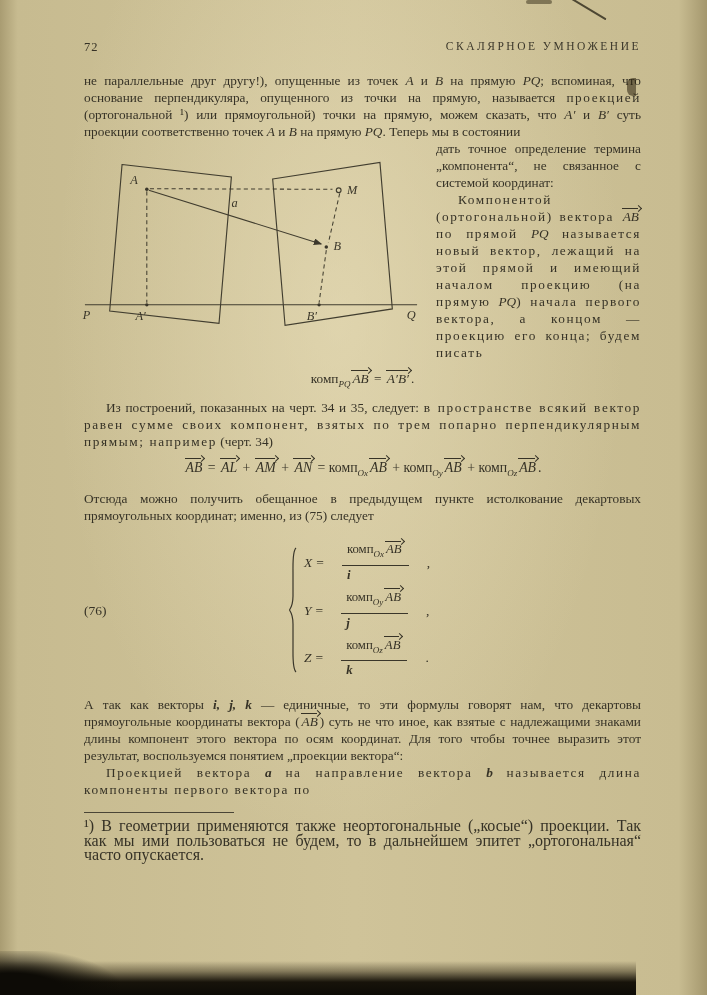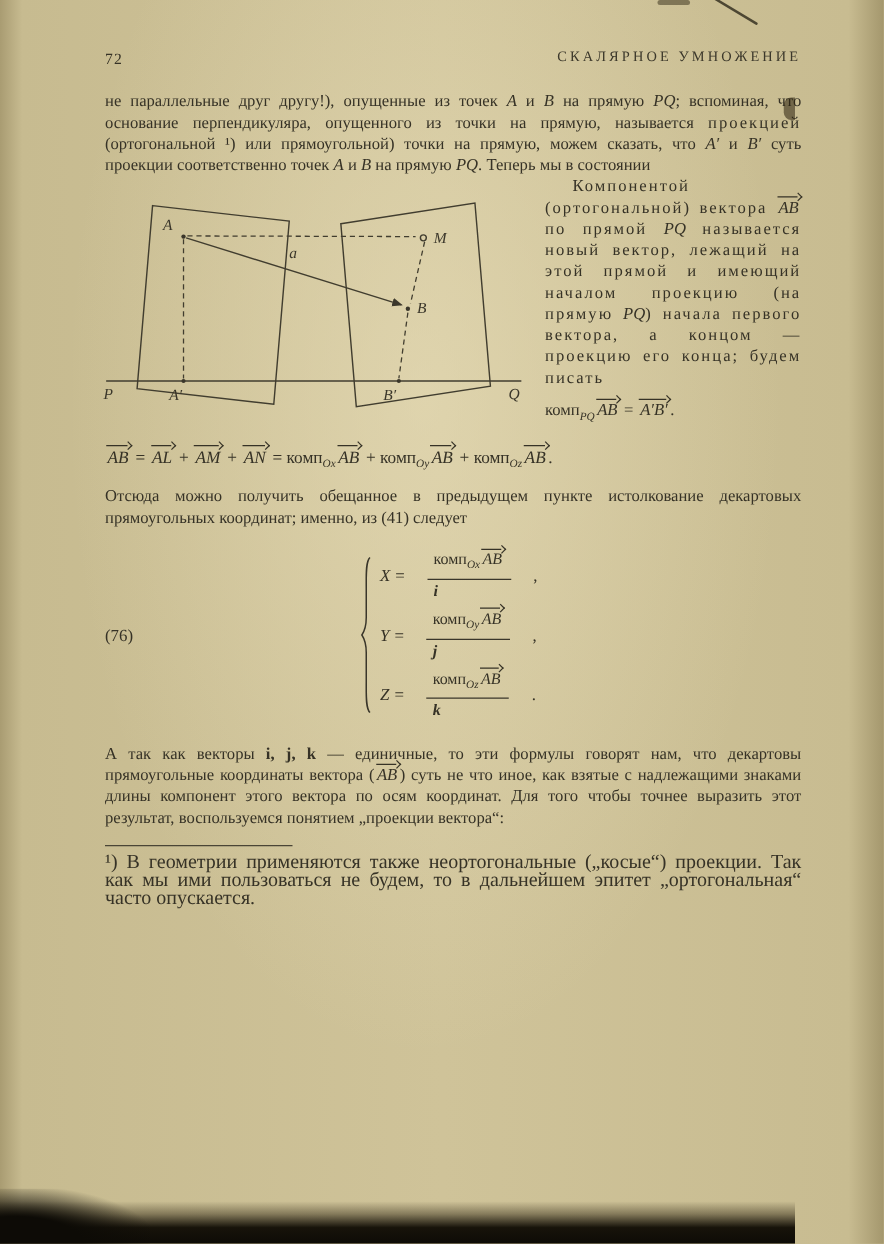--- a/index.html
+++ b/index.html
@@ -14,26 +14,26 @@
   }
   .page{position:relative;width:636px;height:995px;}
   .content{position:absolute;left:84px;top:72px;width:557px;font-size:13.3px;line-height:17px;text-align:justify;}
   .running-header{position:absolute;left:84px;top:40px;width:557px;height:16px;}
   .pagenum{position:absolute;left:0;top:0;font-size:12.5px;letter-spacing:1px;}
   .head-title{position:absolute;left:0;right:0;text-align:right;font-size:11.5px;letter-spacing:2.5px;color:#3c382b;}
   p{margin:0;}
   .ind{text-indent:22px;}
   .sp{letter-spacing:1.6px;}
   .m{font-style:italic;}
-  .bi{font-weight:bold;}
+  .bi{font-style:italic;font-weight:bold;}
   .vec{position:relative;font-style:italic;padding:0 2px;white-space:nowrap;}
   .vec::before{content:"";position:absolute;left:1px;right:3px;top:-1.5px;border-top:1px solid currentColor;}
   .vec::after{content:"";position:absolute;right:0;top:-3.5px;width:4px;height:4px;border-top:1px solid currentColor;border-right:1px solid currentColor;transform:rotate(45deg);}
   .msub{font-style:italic;font-size:9px;}
-  .formula{margin:7px 0 6px 0;text-indent:0;}
+  .formula{text-align:center;margin:7px 0 6px 0;text-indent:0;}
   .narrow-f{margin-top:9px;}
   .wide-f{font-size:13.8px;margin:9px 0;}
   .figure{float:left;width:342px;margin:8px 14px 2px -4px;}
   .figure svg{display:block;width:342px;height:196px;}
   .caption{font-size:12.3px;margin:4px 0 0 72px;letter-spacing:.5px;}
   .clear{clear:both;}
   .system{display:flex;align-items:center;margin:12px 0 12px 0;}
   .sys-label{width:64px;font-size:13.5px;font-family:Liberation Serif, serif;}
   .sys-spacer{width:140px;}
   .sys-rows{margin-left:6px;}
@@ -95,31 +95,33 @@
         <text class="flabel" x="258" y="45">M</text>
         <text class="flabel" x="245" y="99">B</text>
         <text class="flabel" x="146" y="57">a</text>
         <text class="flabel" x="2" y="166">P</text>
         <text class="flabel" x="316" y="166">Q</text>
         <text class="flabel" x="53" y="167">A′</text>
         <text class="flabel" x="219" y="167">B′</text>
       </svg>
     </div>
 
+    <p class="para"><span>дать точное определение термина „компонента“, не связанное с системой координат:</span></p>
 
     <p class="para ind"><span class="sp">Компонентой (ортогональной) вектора </span><span class="vec">AB</span><span class="sp"> по прямой </span><i class="m">PQ</i><span class="sp"> называется новый вектор, лежащий на этой прямой и имеющий началом проекцию (на прямую </span><i class="m">PQ</i><span class="sp">) начала первого вектора, а концом — проекцию его конца; будем писать</span></p>
 
     <p class="formula narrow-f"><span>комп</span><sub class="msub">PQ</sub><span class="vec">AB</span><span> = </span><span class="vec">A′B′</span><span>.</span></p>
 
     <div class="clear"></div>
 
+    <p class="para ind"><span>Из построений, показанных на черт. 34 и 35, следует: </span><span class="sp">в пространстве всякий вектор равен сумме своих компонент, взятых по трем попарно перпендикулярным прямым; например</span><span> (черт. 34)</span></p>
 
     <p class="formula wide-f"><span class="vec">AB</span><span> = </span><span class="vec">AL</span><span> + </span><span class="vec">AM</span><span> + </span><span class="vec">AN</span><span> = </span><span>комп</span><sub class="msub">Ox</sub><span class="vec">AB</span><span> + </span><span>комп</span><sub class="msub">Oy</sub><span class="vec">AB</span><span> + </span><span>комп</span><sub class="msub">Oz</sub><span class="vec">AB</span><span>.</span></p>
 
-    <p class="para"><span>Отсюда можно получить обещанное в предыдущем пункте истолкование декартовых прямоугольных координат; именно, из (41) следует</span></p>
+    <p class="para"><span>Отсюда можно получить обещанное в предыдущем пункте истолкование декартовых прямоугольных координат; именно, из (75) следует</span></p>
 
     <div class="system">
       <span class="sys-label">(76)</span>
       <span class="sys-spacer"></span>
       <svg width="10" height="128" viewBox="0 0 10 128">
         <path d="M8 2 C4.5 5 5 16 5 26 L5 50 C5 58 3.5 61 1.5 64 C3.5 67 5 70 5 78 L5 102 C5 112 4.5 123 8 126" fill="none" stroke="#3a362a" stroke-width="1.2"></path>
       </svg>
       <div class="sys-rows">
         <div class="sys-row">
             <i class="lhs">X</i>
@@ -146,20 +148,21 @@
               <span class="num"><span>комп</span><sub class="msub">Oz</sub><span class="vec">AB</span></span>
               <span class="den">k</span>
             </span>
             <span>.</span>
           </div>
       </div>
     </div>
 
     <p class="para"><span>А так как векторы </span><span class="bi">i, j, k</span><span> — единичные, то эти формулы говорят нам, что декартовы прямоугольные координаты вектора (</span><span class="vec">AB</span><span>) суть не что иное, как взятые с надлежащими знаками длины компонент этого вектора по осям координат. Для того чтобы точнее выразить этот результат, воспользуемся понятием „проекции вектора“:</span></p>
 
+    <p class="para ind"><span class="sp">Проекцией вектора </span><span class="bi">a</span><span class="sp"> на направление вектора </span><span class="bi">b</span><span class="sp"> называется длина компоненты первого вектора по</span></p>
 
     <div class="fn-rule"></div>
     <p class="footnote">¹) В геометрии применяются также неортогональные („косые“) проекции. Так как мы ими пользоваться не будем, то в дальнейшем эпитет „ортогональная“ часто опускается.</p>
 
   </div>
 
   <div class="edge-smudge"></div>
   <div class="top-smudge"></div>
   <div class="scratch"></div>
   <div class="bottom-edge"></div>

